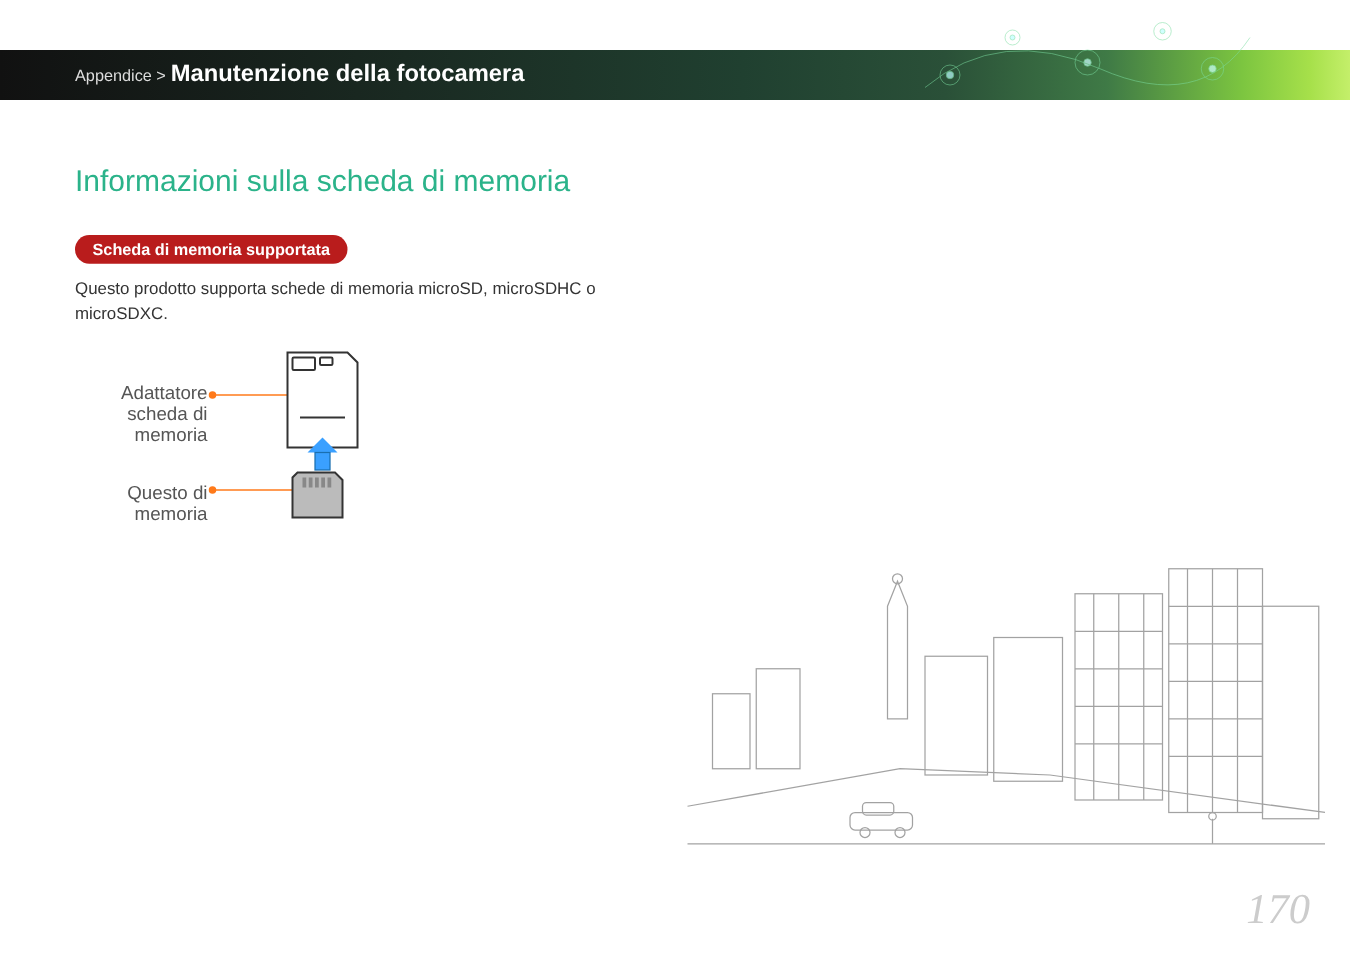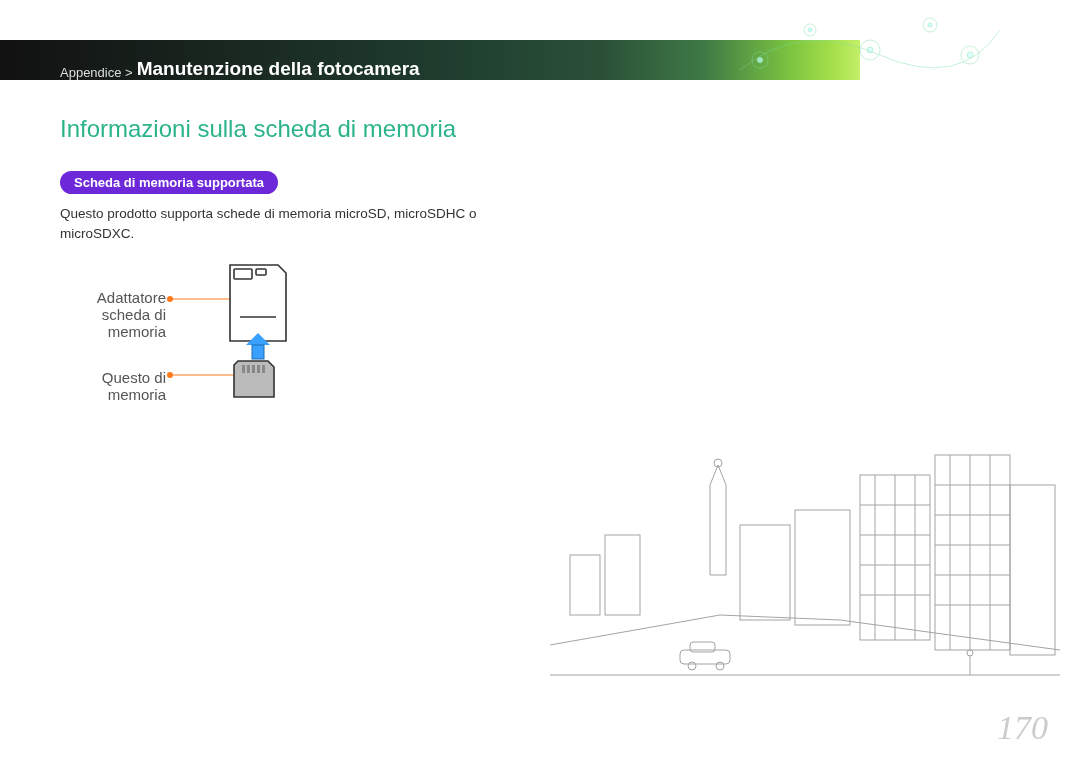--- a/index.html
+++ b/index.html
@@ -1,29 +1,29 @@
 <!DOCTYPE html>
 <html><head>
 <meta charset="utf-8">
 <style>
   * { box-sizing: border-box; margin: 0; padding: 0; }
   html, body { width: 1080px; height: 765px; font-family: "Segoe UI", Arial, sans-serif; background: #fff; color: #333; }
   .page { position: relative; width: 1080px; height: 765px; overflow: hidden; }
 
   
-  .header-band { position: absolute; top: 40px; left: 0; width: 860px; height: 40px; background: linear-gradient(90deg, #111 0%, #1a2a22 30%, #204030 55%, #2a5038 70%, #3f7a46 82%, #7cc540 92%, #a6e04a 97%, #c4ef6a 100%); display: flex; align-items: flex-end; padding-left: 60px; }
+  .header-band { position: absolute; top: 40px; left: 0; width: 1080px; height: 40px; background: linear-gradient(90deg, #111 0%, #1a2a22 30%, #204030 55%, #2a5038 70%, #3f7a46 82%, #7cc540 92%, #a6e04a 97%, #c4ef6a 100%); display: flex; align-items: center; padding-left: 60px; }
   .header-band .crumb { font-size: 13px; color: #ddd; margin-right: 4px; }
   .header-band .title { font-size: 19px; color: #fff; font-weight: 700; }
 
   
   .sparkles { position: absolute; top: 0; right: 60px; width: 300px; height: 90px; pointer-events: none; }
 
   .main { position: absolute; top: 115px; left: 60px; width: 470px; }
-  h1 { font-size: 24px; font-weight: 400; color: #2bb38a; margin-bottom: 28px; }
-  .pill { display: inline-block; background: #6d28d9; color: #fff; font-size: 13px; font-weight: 600; padding: 4px 14px; border-radius: 12px; margin-bottom: 10px; }
+  h1 { font-size: 24px; font-weight: 400; color: #2bb38a; margin-bottom: 28px; margin-top: 17px; }
+  .pill { display: inline-block; background: #b91c1c; color: #fff; font-size: 13px; font-weight: 600; padding: 4px 14px; border-radius: 12px; margin-bottom: 10px; }
   .body-text { font-size: 13.5px; line-height: 1.45; color: #333; margin-bottom: 14px; }
 
   .diagram { position: relative; width: 260px; height: 160px; margin: 6px 0 10px 20px; }
   .diagram .label { position: absolute; font-size: 15px; color: #555; text-align: right; width: 110px; }
   .diagram .label.l1 { top: 32px; left: -24px; }
   .diagram .label.l2 { top: 112px; left: -24px; }
 
   .illus { position: absolute; right: 20px; bottom: 70px; width: 520px; height: 280px; opacity: .9; }
 
   .page-num { position: absolute; right: 32px; bottom: 18px; font-size: 34px; font-style: italic; color: #ccc; font-family: Georgia, serif; }

